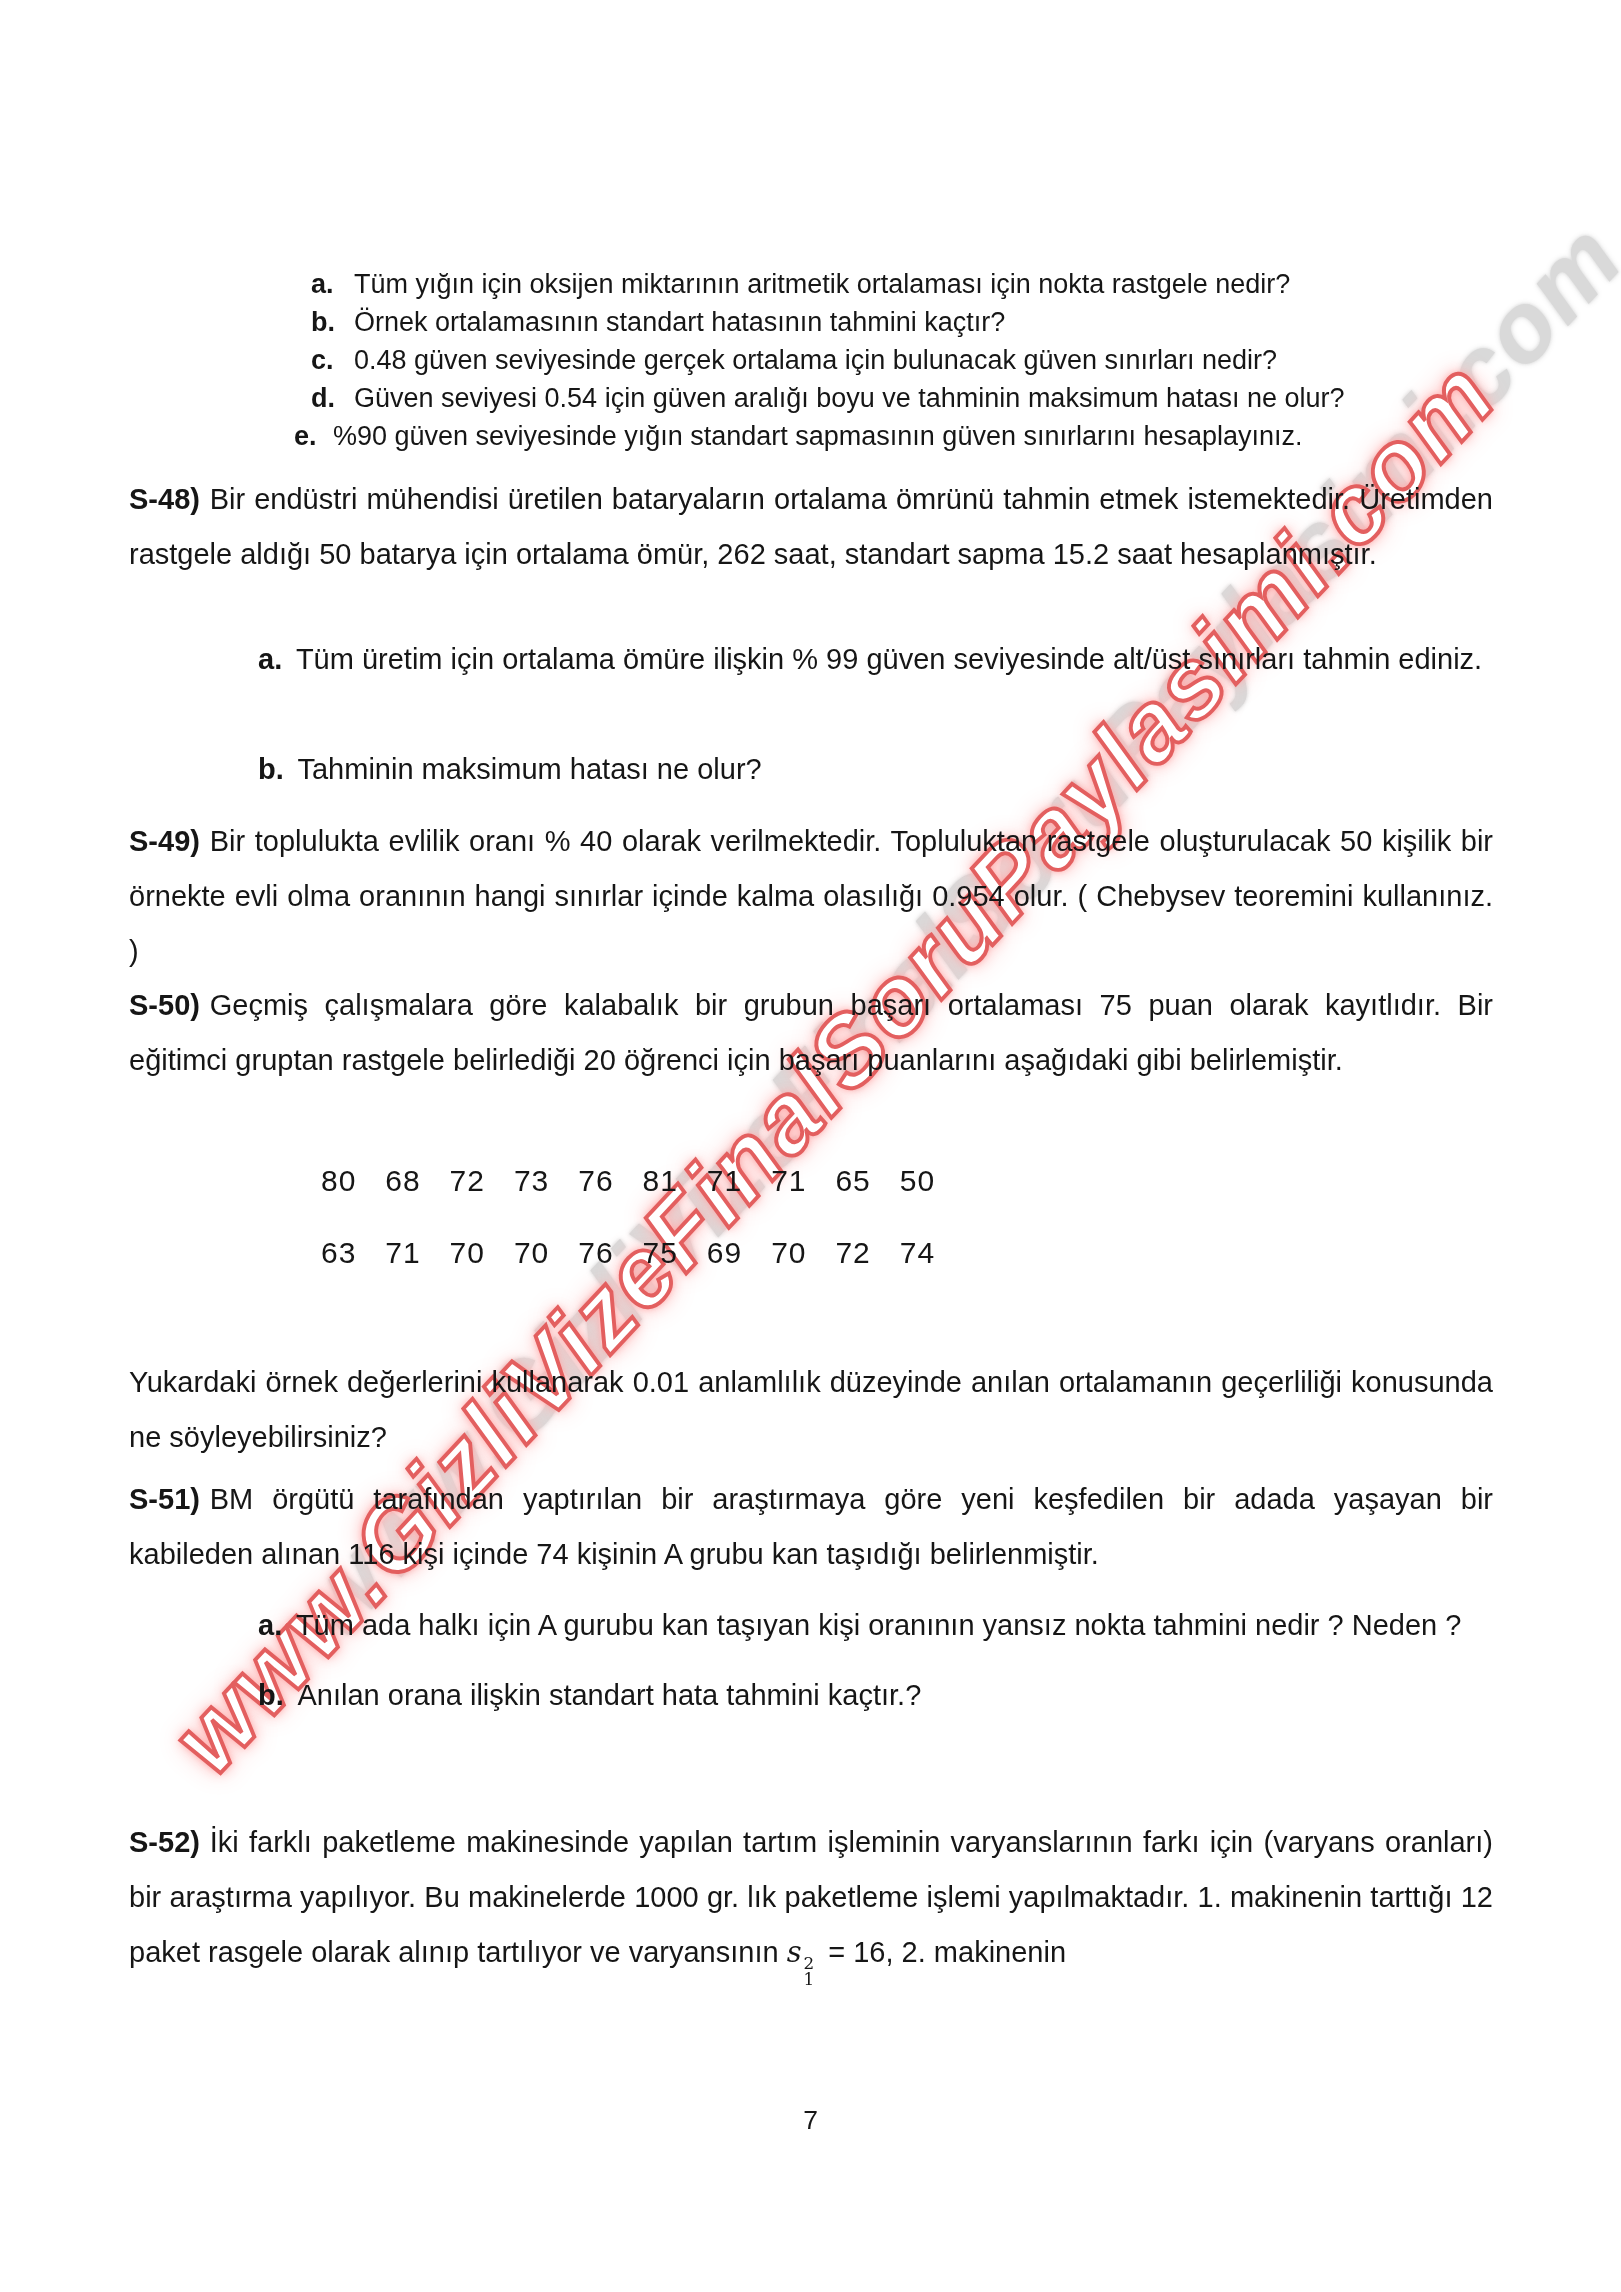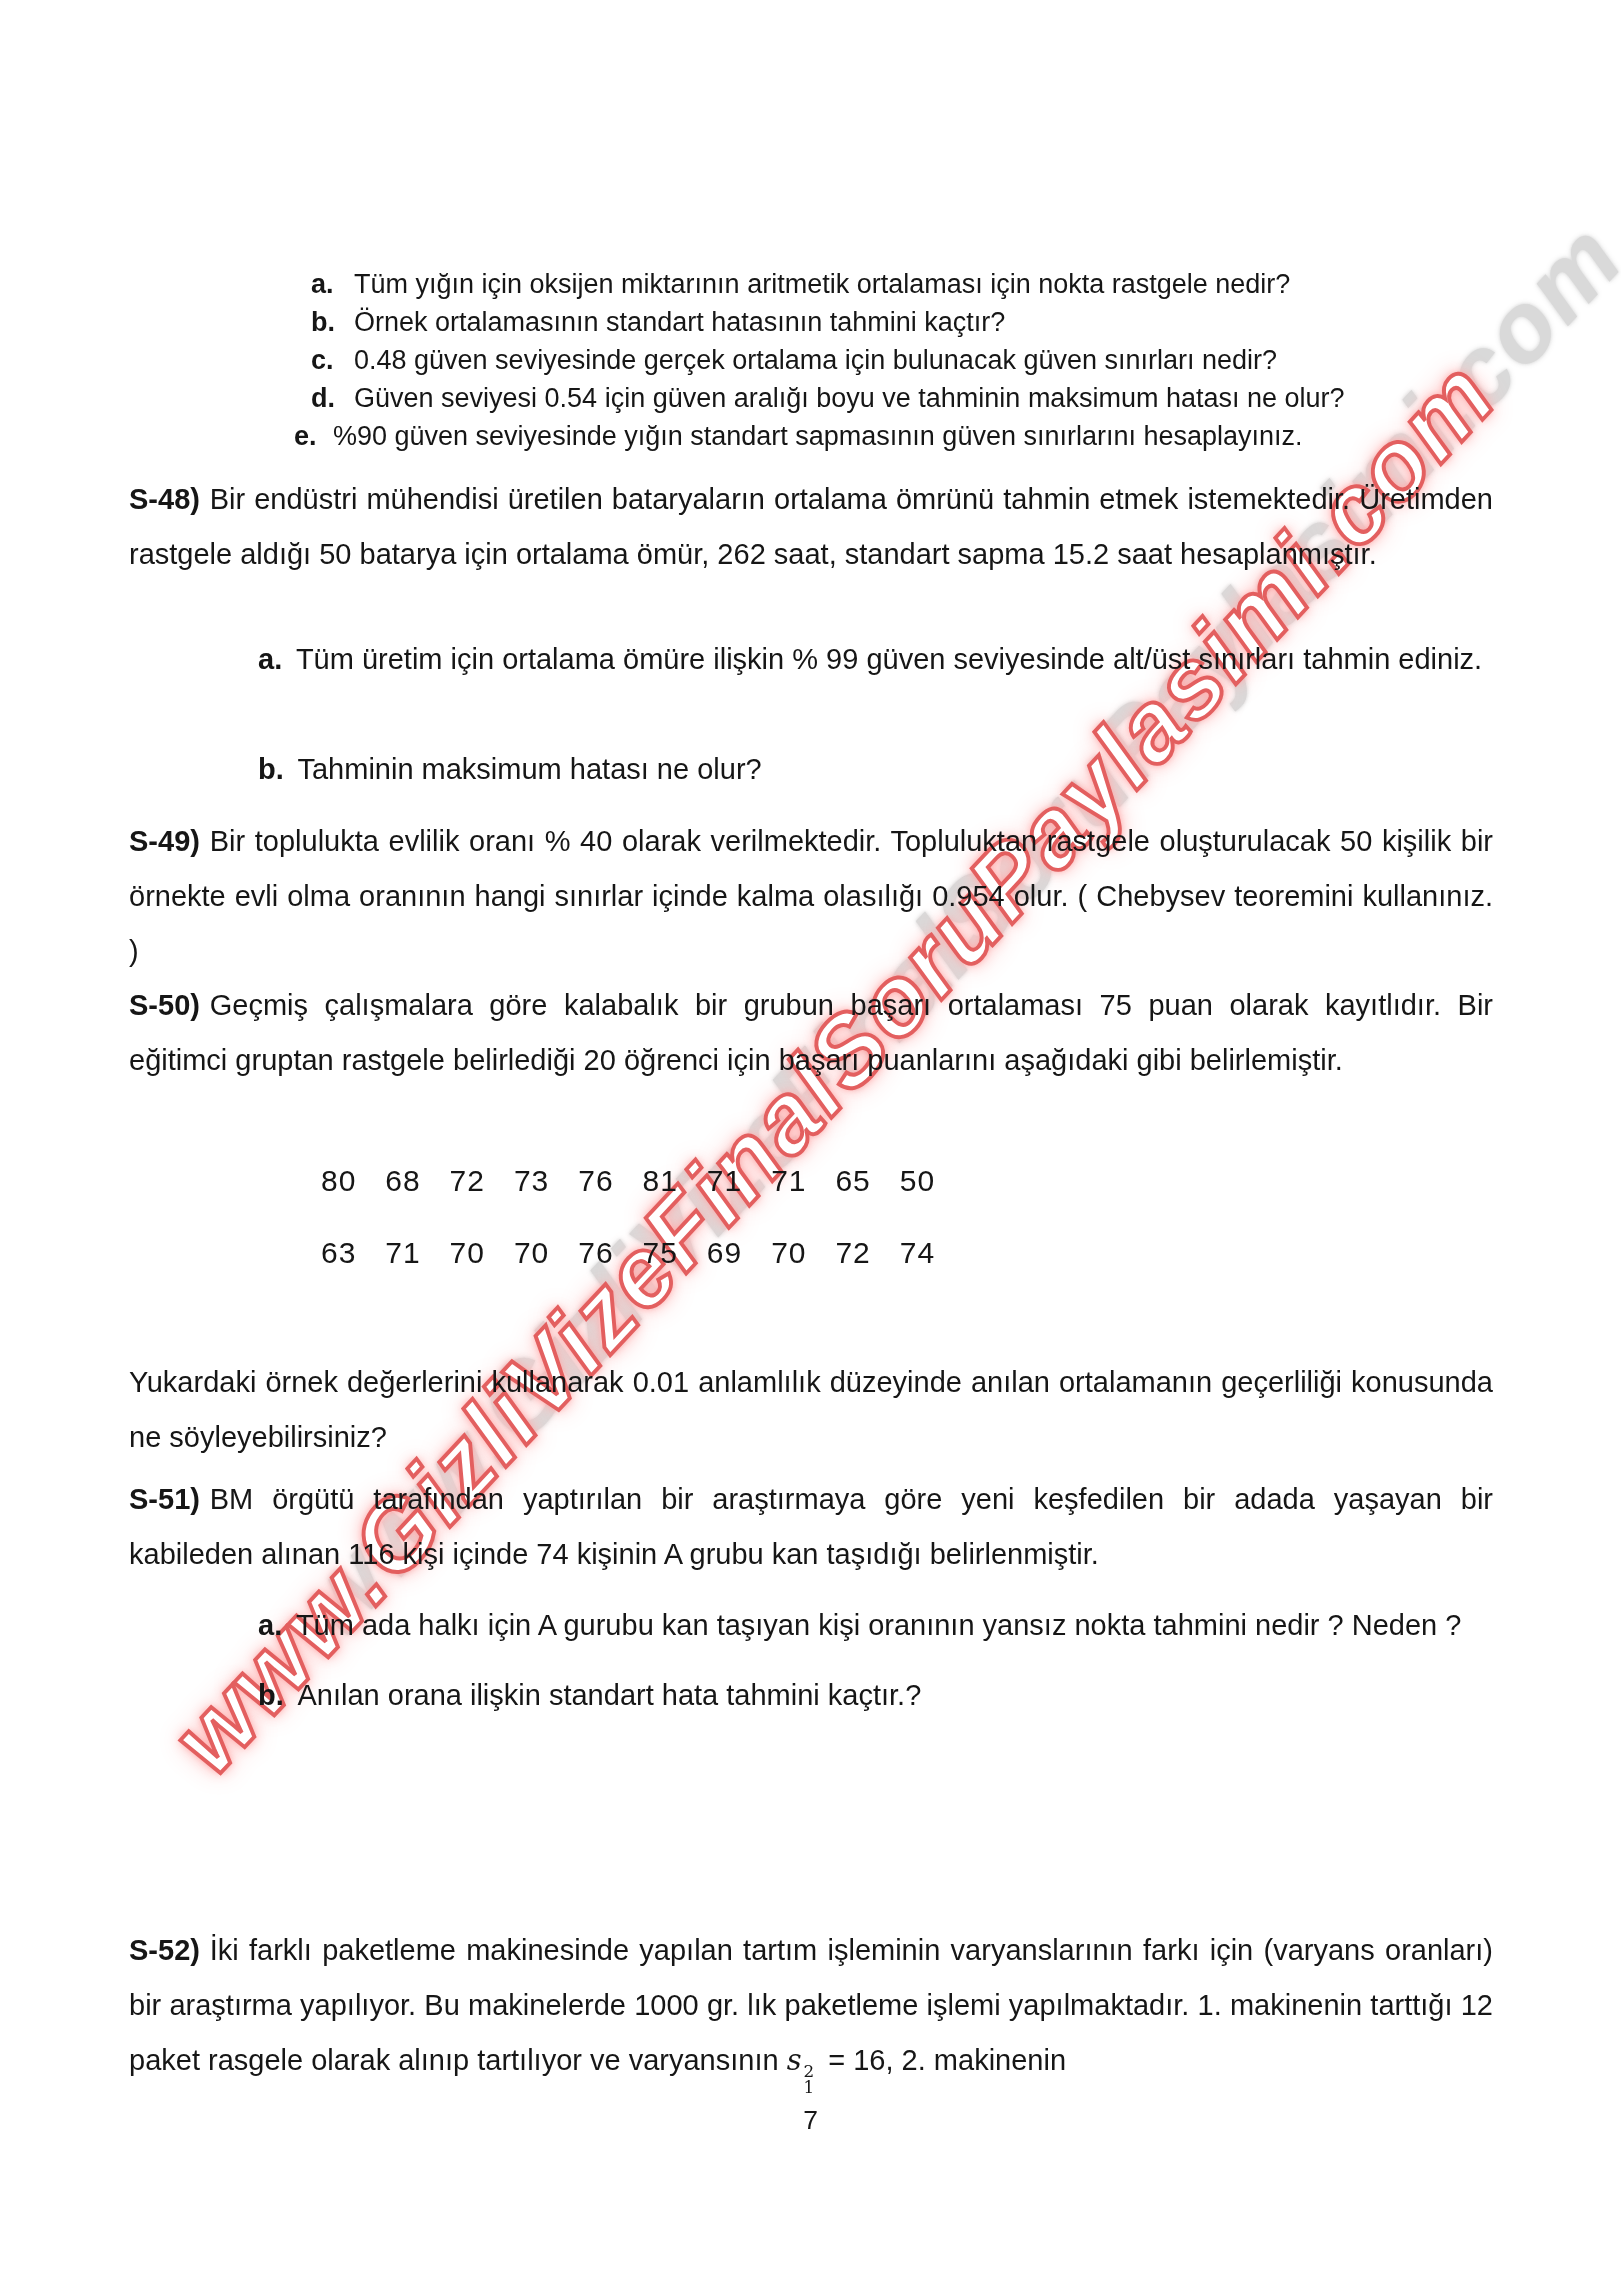--- a/index.html
+++ b/index.html
@@ -133,21 +133,21 @@
     <p class="blk para" style="top:1472px;">
       <b>S-51)</b><span>BM örgütü tarafından yaptırılan bir araştırmaya göre yeni keşfedilen bir adada yaşayan bir kabileden alınan 116 kişi içinde 74 kişinin A grubu kan taşıdığı belirlenmiştir.</span>
     </p>
     <p class="blk para sub" style="top:1668px;">
       <b>b.</b><span>Anılan orana ilişkin standart hata tahmini kaçtır.?</span>
     </p>
     <p class="blk para sub" style="top:1598px;">
       <b>a.</b><span>Tüm ada halkı için A gurubu kan taşıyan kişi oranının yansız nokta tahmini nedir ? Neden ?</span>
     </p>
 
-    <p class="blk para" style="top:1923px;">
+    <p class="blk para" style="top:1815px;">
       <b>S-52)</b><span>İki farklı paketleme makinesinde yapılan tartım işleminin varyanslarının farkı için (varyans oranları) bir araştırma yapılıyor. Bu makinelerde 1000 gr. lık paketleme işlemi yapılmaktadır. 1. makinenin tarttığı 12 paket rasgele olarak alınıp tartılıyor ve varyansının</span>
       <span class="mathwrap"><span>s</span><span class="stack">
             <span>2</span>
             <span>1</span>
           </span></span>
       <span>= 16,</span>
       <span>2. makinenin</span>
     </p>
 
     <div class="pagenum">7</div>

